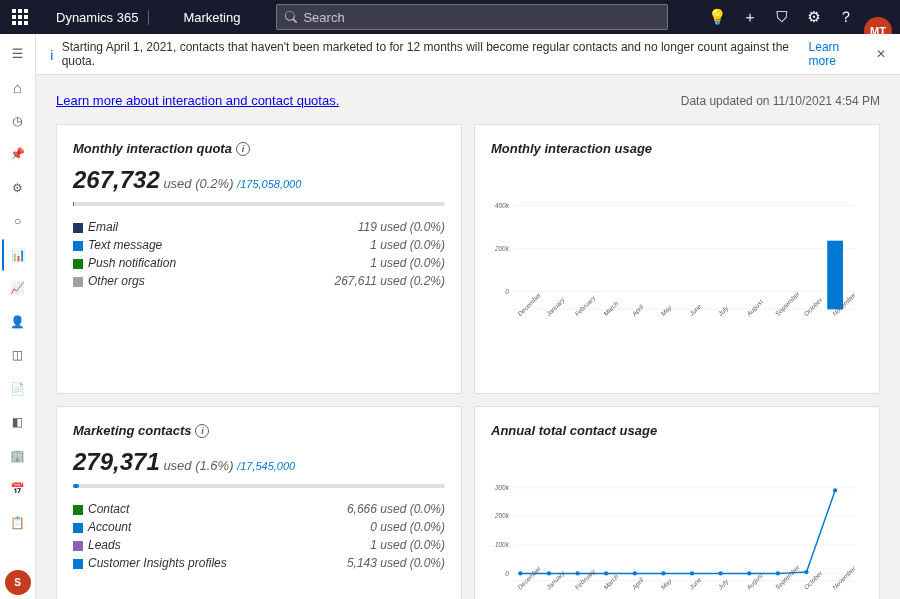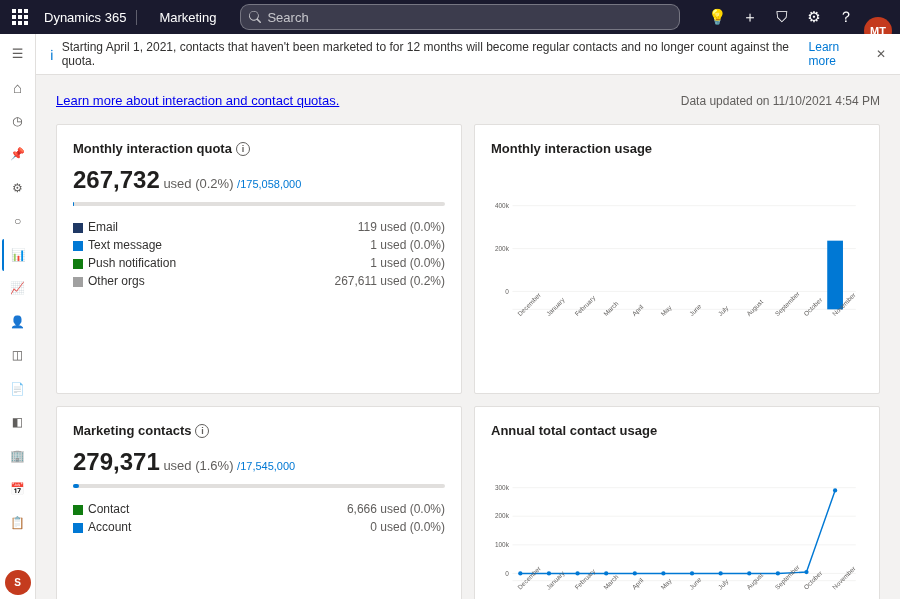--- a/index.html
+++ b/index.html
@@ -5,32 +5,32 @@
     * { box-sizing: border-box; margin: 0; padding: 0; }
     body { font-family: 'Segoe UI', sans-serif; font-size: 13px; background: #f3f2f1; color: #201f1e; }
 
     
     .top-nav {
       height: 34px;
       background: #1a1a2e;
       display: flex;
       align-items: center;
       padding: 0 8px;
-      gap: 12px;
+      gap: 24px;
       color: white;
     }
     .nav-waffle { width: 24px; height: 24px; cursor: pointer; display: flex; align-items: center; justify-content: center; }
     .nav-brand { display: flex; align-items: center; gap: 6px; font-size: 13px; color: white; padding-right: 10px; border-right: 1px solid rgba(255,255,255,0.3); }
     .nav-module { font-size: 13px; color: white; padding-left: 10px; }
     .nav-search {
       flex: 1;
       margin: 0 12px;
       background: rgba(255,255,255,0.15);
       border: 1px solid rgba(255,255,255,0.3);
-      border-radius: 9px;
+      border-radius: 2px;
       height: 26px;
       display: flex;
       align-items: center;
       padding: 0 8px;
       gap: 6px;
       color: rgba(255,255,255,0.8);
       font-size: 13px;
     }
     .nav-actions { display: flex; align-items: center; gap: 4px; }
     .nav-icon-btn {
@@ -93,20 +93,21 @@
     .data-updated { font-size: 12px; color: #605e5c; }
 
     
     .cards-grid { display: grid; grid-template-columns: 1fr 1fr; gap: 12px; }
 
     .card {
       background: #fff;
       border: 1px solid #e1dfdd;
       border-radius: 2px;
       padding: 16px;
+      font-style: italic;
     }
     .card-title { font-size: 13px; font-weight: 600; color: #201f1e; display: flex; align-items: center; gap: 4px; margin-bottom: 10px; }
     .info-icon { width: 14px; height: 14px; border-radius: 50%; border: 1px solid #605e5c; font-size: 9px; display: inline-flex; align-items: center; justify-content: center; color: #605e5c; cursor: pointer; }
 
     
     .quota-main { font-size: 24px; font-weight: 600; color: #201f1e; }
     .quota-sub { font-size: 13px; color: #605e5c; text-align: right; }
     .quota-of { font-size: 11px; color: #0078d4; }
 
     
@@ -295,20 +296,28 @@
           <table class="legend-table">
             <tbody>
                 <tr>
               <td><span class="legend-dot" style="background:#107c10;"></span><span class="legend-label">Contact</span></td>
               <td class="legend-value">6,666 used (0.0%)</td>
             </tr>
             <tr>
               <td><span class="legend-dot" style="background:#0078d4;"></span><span class="legend-label">Account</span></td>
               <td class="legend-value">0 used (0.0%)</td>
             </tr>
+            <tr>
+              <td><span class="legend-dot" style="background:#8764b8;"></span><span class="legend-label">Leads</span></td>
+              <td class="legend-value">1 used (0.0%)</td>
+            </tr>
+            <tr>
+              <td><span class="legend-dot" style="background:#0078d4;"></span><span class="legend-label">Customer Insights profiles</span></td>
+              <td class="legend-value">5,143 used (0.0%)</td>
+            </tr>
 
           </tbody>
             </table>
         </div>
 
         <div class="card">
           <div class="card-title">
             <span>Annual total contact usage</span>
           </div>
           <div class="chart-wrap">

